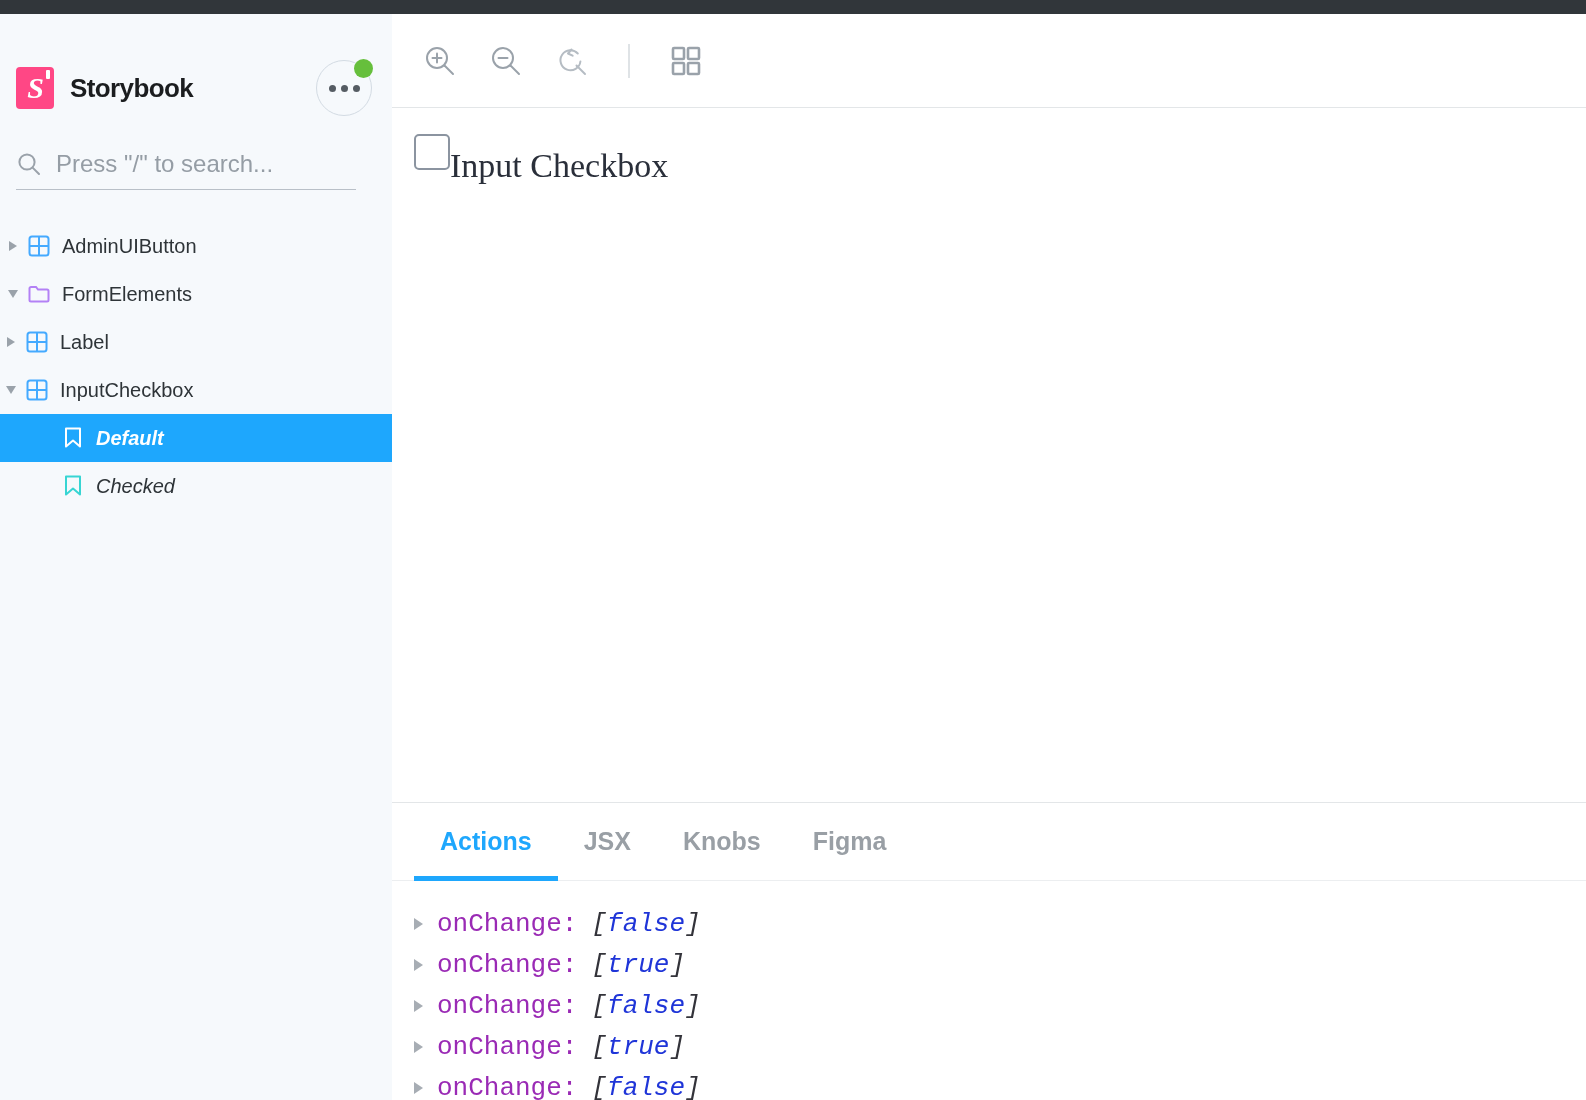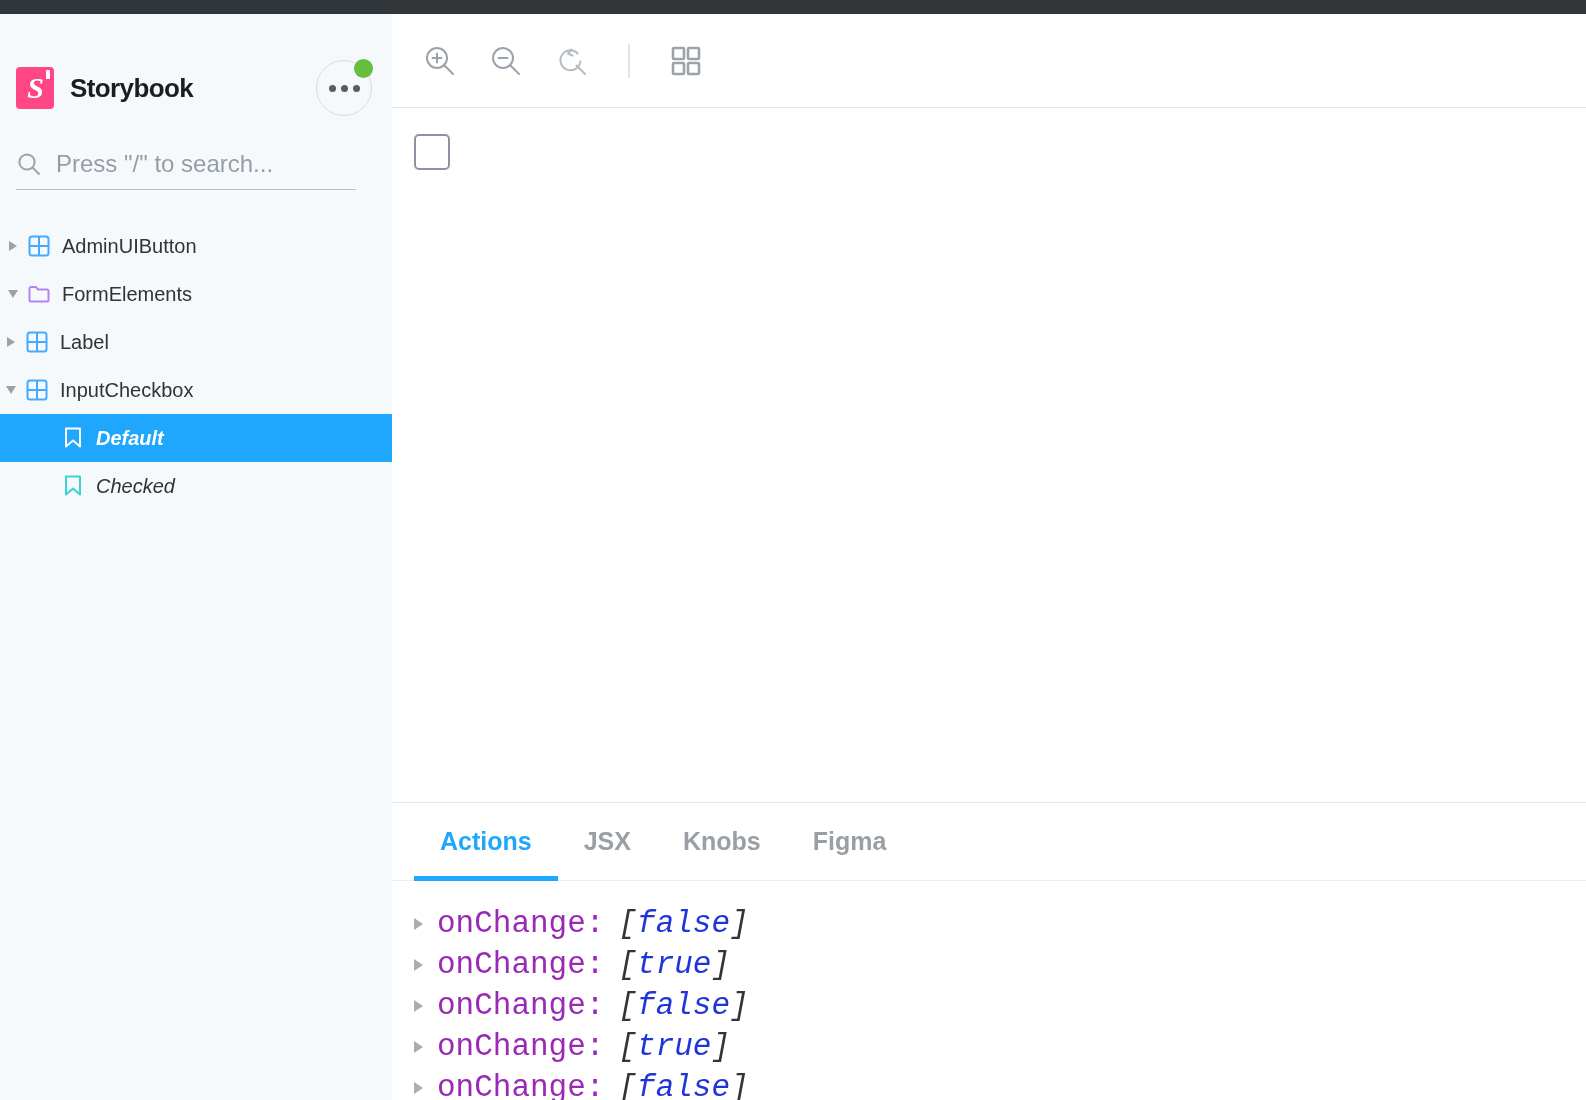--- a/index.html
+++ b/index.html
@@ -187,21 +187,21 @@
     background: #1ea7fd;
   }
   .actions-list {
     flex: 1 1 auto; padding: 22px 0 0 22px;
     overflow: hidden;
   }
   .action-row {
     display: flex; align-items: center;
     height: 41px;
     font-family: "Liberation Mono", monospace;
-    font-size: 31px;
+    font-size: 26px;
   }
   .action-caret {
     width: 0; height: 0; flex: 0 0 auto;
     border-left: 9px solid #a7adb4;
     border-top: 6px solid transparent;
     border-bottom: 6px solid transparent;
     margin-right: 14px;
   }
   .action-key { color: #9a2ab5; }
   .action-bracket { color: #33333a; font-style: italic; margin-left: 14px; }
@@ -347,20 +347,21 @@
           <rect x="17" y="2" width="11" height="11" rx="1" fill="none" stroke="#9aa2aa" stroke-width="2.6"></rect>
           <rect x="2" y="17" width="11" height="11" rx="1" fill="none" stroke="#9aa2aa" stroke-width="2.6"></rect>
           <rect x="17" y="17" width="11" height="11" rx="1" fill="none" stroke="#9aa2aa" stroke-width="2.6"></rect>
         </svg>
       </button>
     </div>
 
     <div class="preview">
       <div class="cb-row">
         <span class="checkbox-box"></span>
+        <span class="cb-label">Input Checkbox</span>
       </div>
     </div>
 
     <div class="addons">
       <div class="tabs">
         <button class="tab active">Actions</button>
         <button class="tab">JSX</button>
         <button class="tab">Knobs</button>
         <button class="tab">Figma</button>
       </div>

